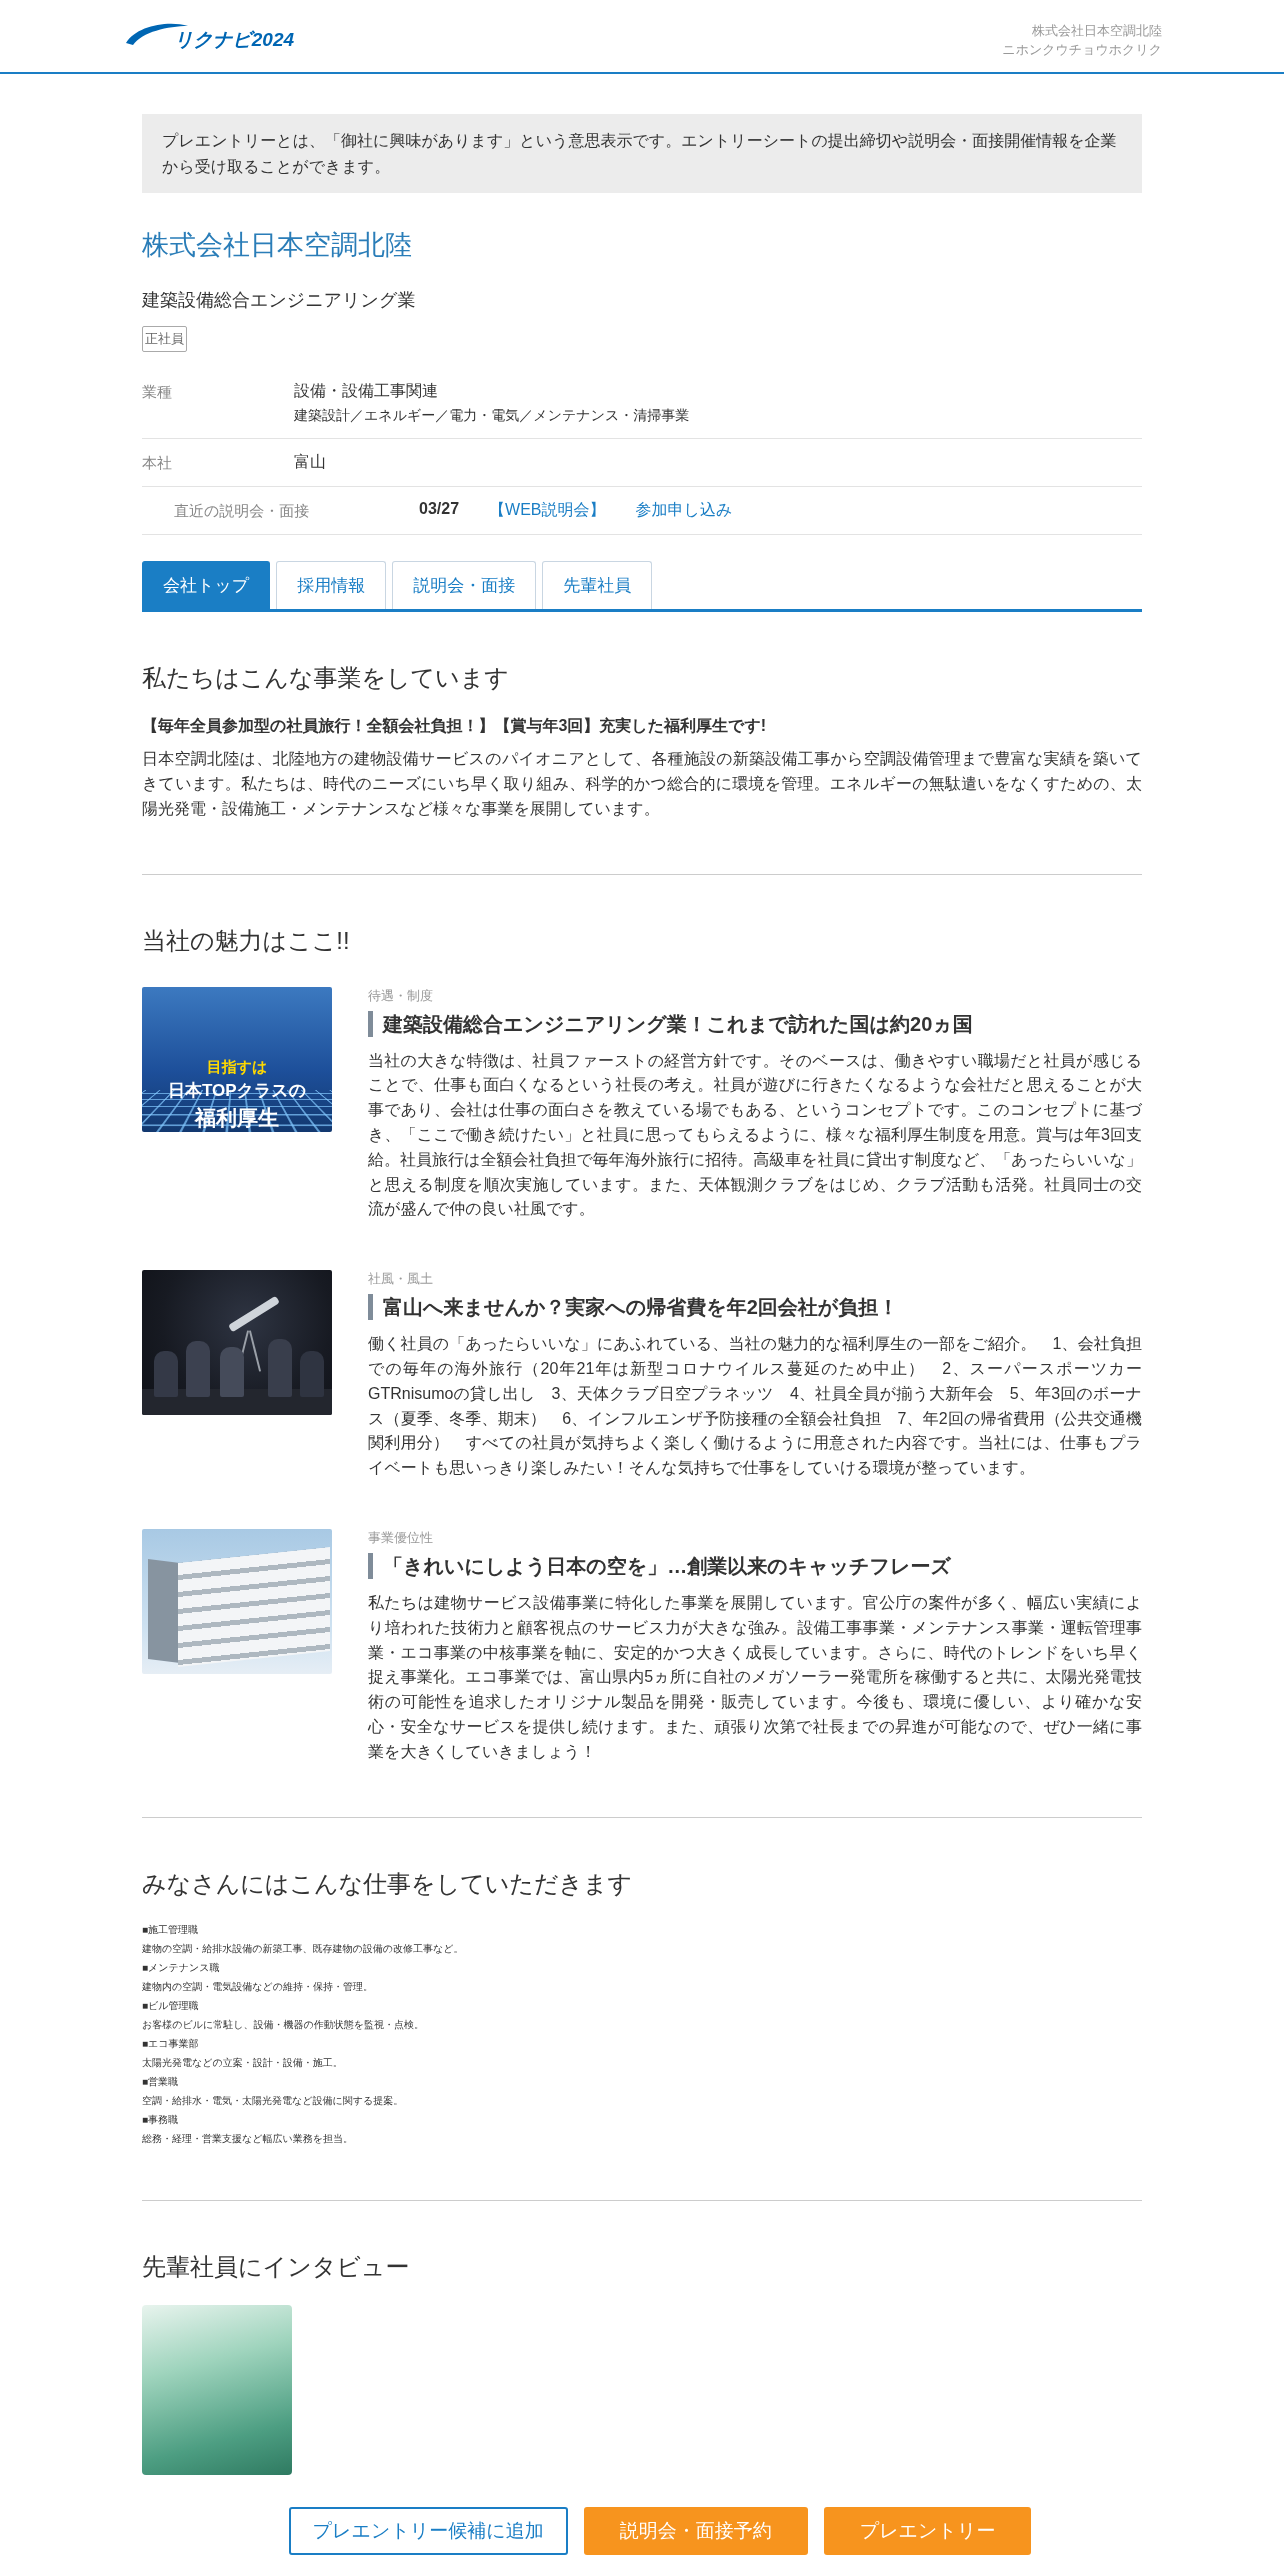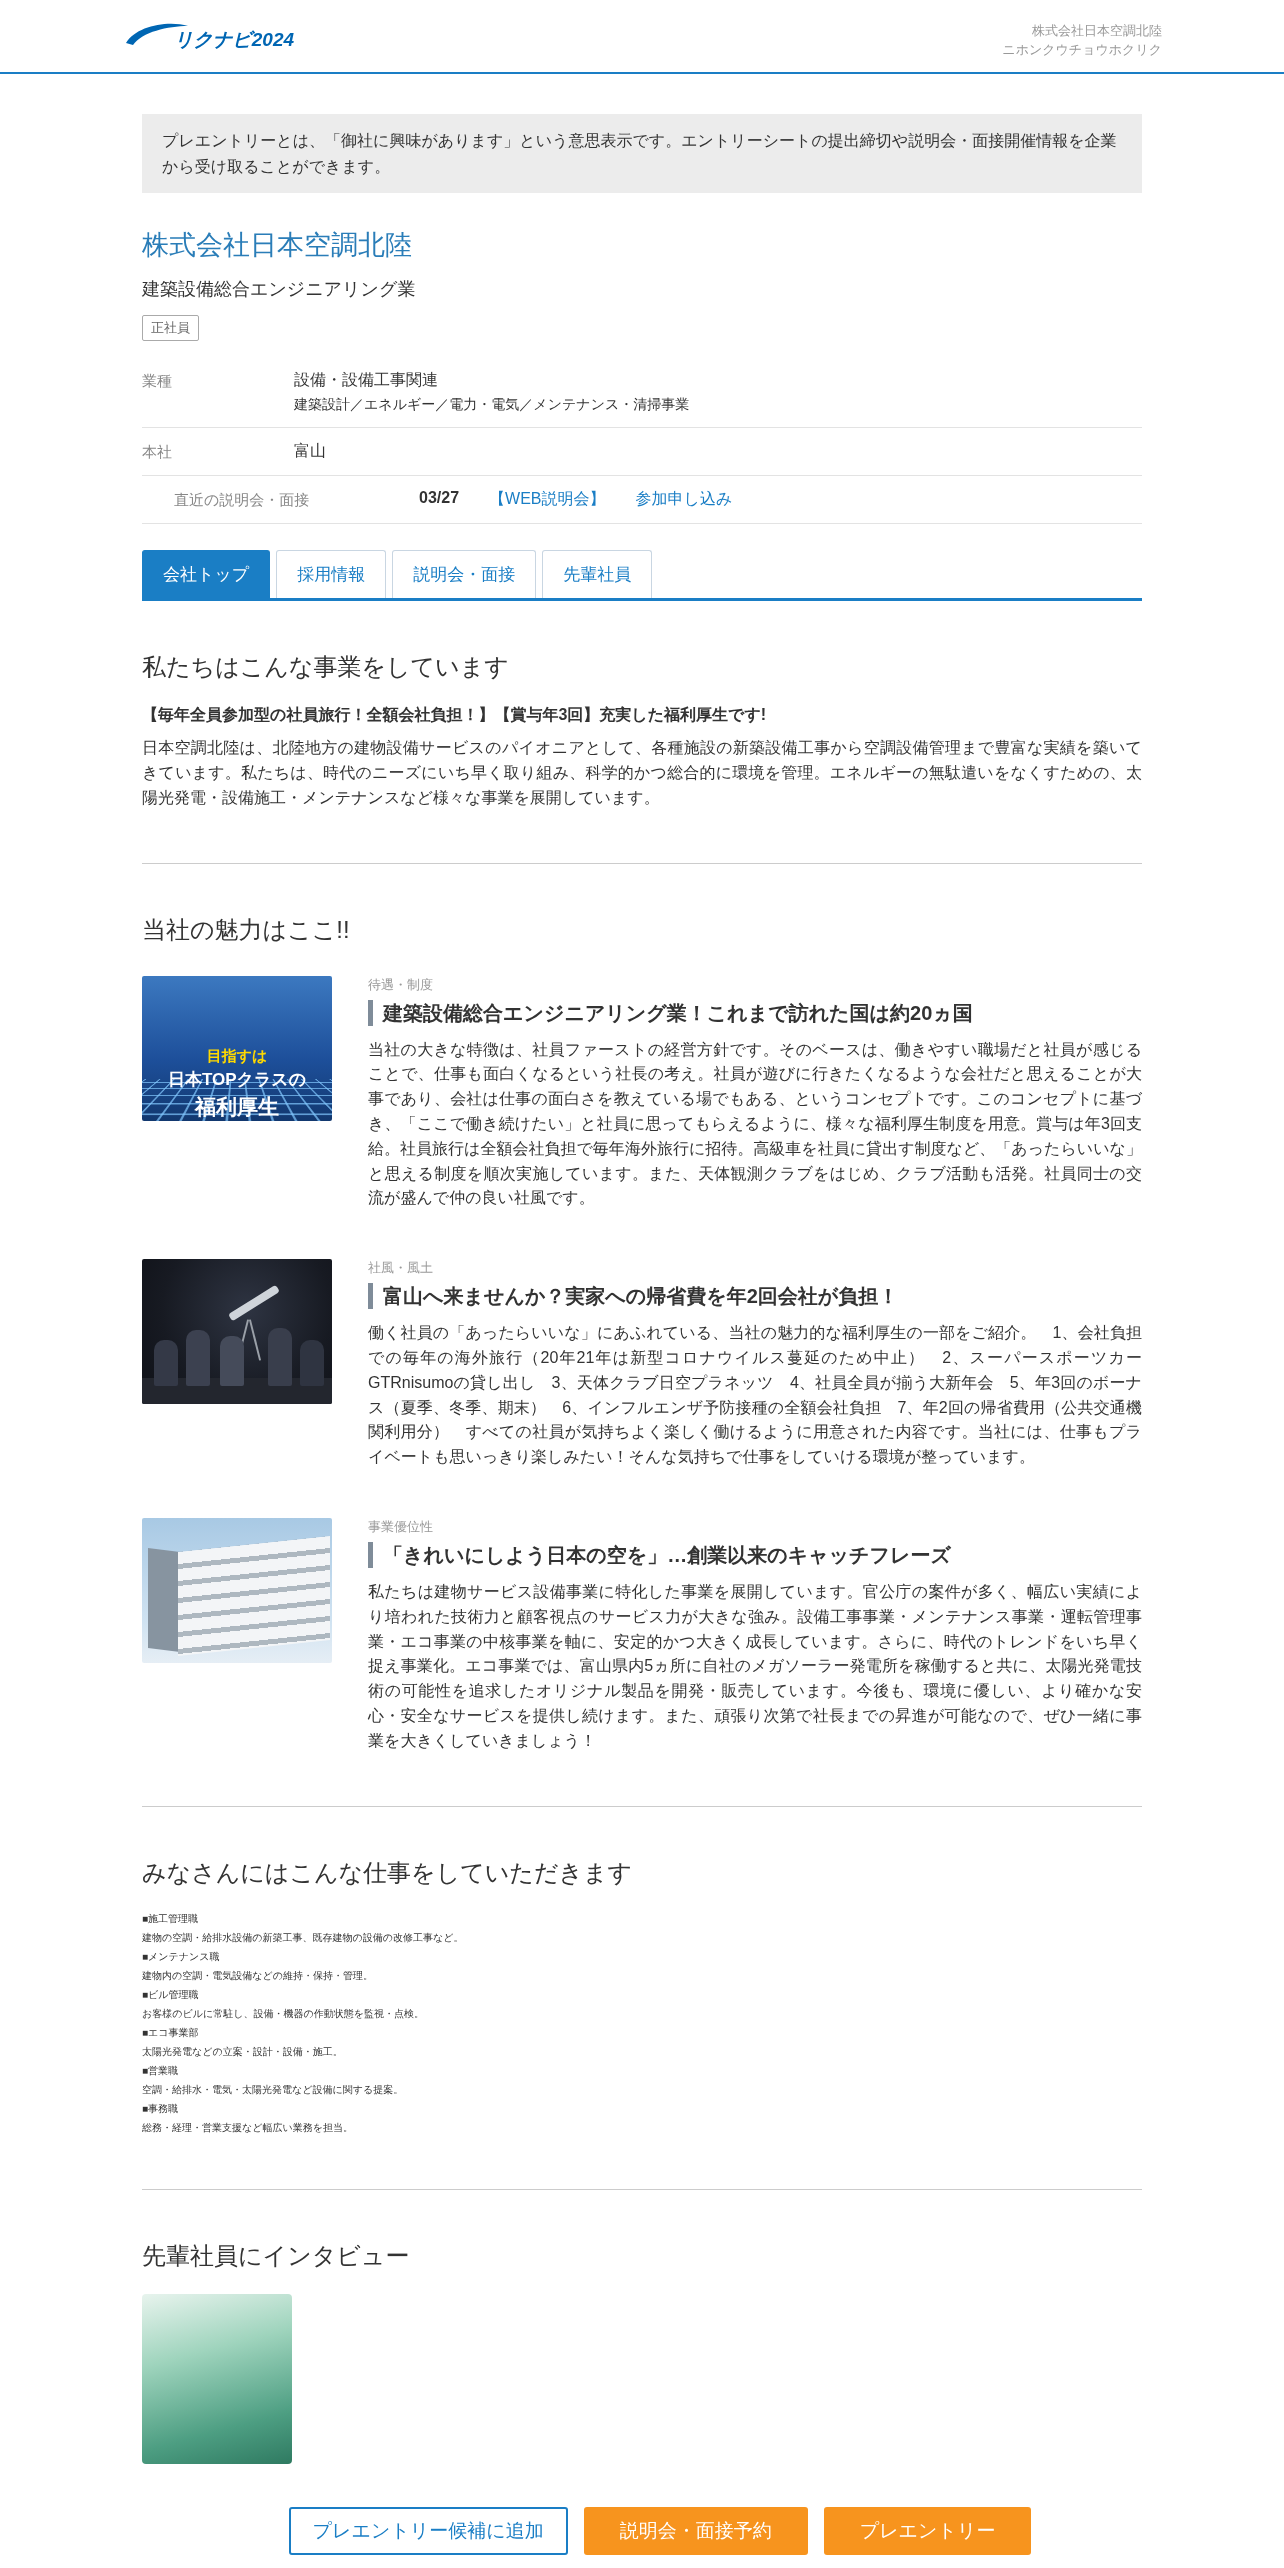--- a/index.html
+++ b/index.html
@@ -12,22 +12,22 @@
   .logo { display: inline-block; text-decoration: none; cursor: pointer; }
   .header-company { text-align: right; font-size: 13px; color: #999; line-height: 1.5; }
 
   
   .container { width: 1000px; margin: 0 auto; }
 
   .notice-box { margin-top: 40px; background: #ececec; padding: 14px 20px; font-size: 16px; line-height: 1.6; color: #333; }
   .notice-box p { margin: 0; }
 
   .company-name { margin: 34px 0 0; font-size: 27px; font-weight: 400; color: #2a7db8; }
-  .company-industry { margin: 14px 0 0; font-size: 18px; color: #333; }
-  .badge { display: inline-block; margin-top: 14px; font-size: 13px; color: #666; border: 1px solid #aaa; padding: 3px 8px; border-radius: 2px; background: #fff; }
+  .company-industry { margin: 25px 0 0; font-size: 18px; color: #333; }
+  .badge { display: inline-block; margin-top: 14px; font-size: 13px; color: #666; border: 1px solid #aaa; padding: 3px 2px; border-radius: 2px; background: #fff; }
 
   .info-table { margin-top: 16px; border-bottom: 1px solid #e3e3e3; }
   .info-row { display: flex; align-items: flex-start; padding: 13px 0; border-top: 1px solid #e3e3e3; font-size: 16px; }
   .info-row:first-child { border-top: none; }
   .info-label { width: 152px; flex-shrink: 0; color: #888; font-size: 15px; padding-top: 2px; }
   .info-sub { margin-top: 5px; font-size: 14px; color: #333; }
   .event-row .info-label { width: 245px; margin-left: 32px; }
   .event-date { font-weight: bold; margin-right: 30px; }
   .event-type { color: #1a7ec5; margin-right: 30px; cursor: pointer; text-decoration: none; }
   .event-action { color: #1a7ec5; cursor: pointer; text-decoration: none; }

